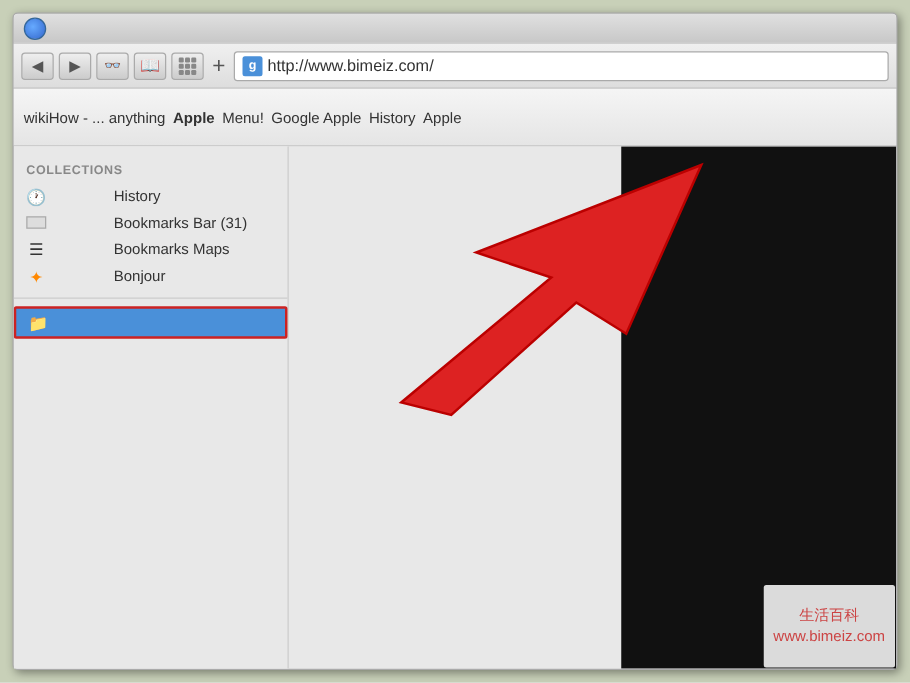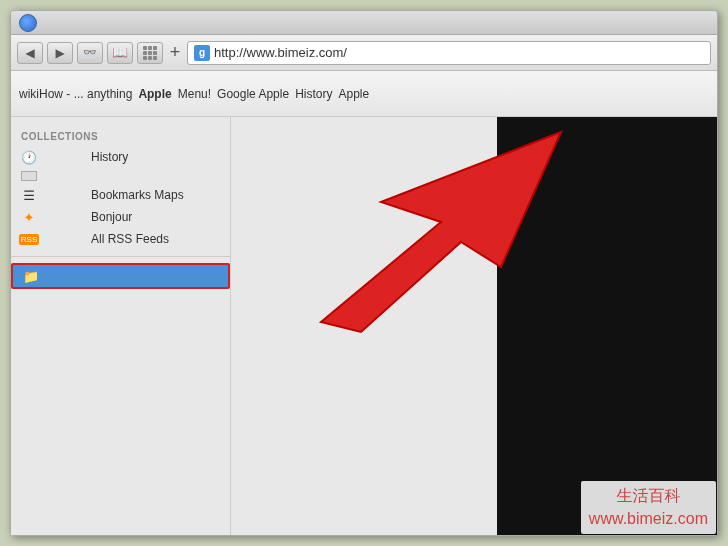--- a/index.html
+++ b/index.html
@@ -204,23 +204,23 @@
       bottom: 0;
       background: #111;
     }
 
     
     .watermark {
       position: absolute;
       bottom: 12px;
       right: 12px;
       background: rgba(255,255,255,0.85);
-      padding: 4px 8px;
+      padding: 16px 8px;
       border-radius: 2px;
-      font-size: 16px;
+      font-size: 12px;
       color: #c44;
       font-family: Arial, sans-serif;
       text-align: center;
       line-height: 1.4;
       margin-left: 33px;
     }
 
     .grid-icon {
       display: grid;
       grid-template-columns: 1fr 1fr 1fr;
@@ -282,38 +282,33 @@
     <div class="sidebar">
       <div class="sidebar-section-title">COLLECTIONS</div>
 
       <div class="sidebar-item">
         <div class="sidebar-item-icon">🕐</div>
         <span class="sidebar-item-label">History</span>
       </div>
 
       <div class="sidebar-item">
         <div class="sidebar-item-icon" style="font-size:11px;color:#888;border:1px solid #aaa;width:16px;height:10px;background:#ddd;display:flex;align-items:center;justify-content:center;"></div>
+        <span class="sidebar-item-label">Bookmarks Bar (31)</span>
       </div>
 
       <div class="sidebar-item">
         <div class="sidebar-item-icon" style="font-size:13px;">☰</div>
         <span class="sidebar-item-label">Bookmarks Maps</span>
       </div>
 
       <div class="sidebar-item">
         <div class="sidebar-item-icon" style="font-size:13px;color:#f80;">✦</div>
         <span class="sidebar-item-label">Bonjour</span>
       </div>
 
-      <div class="sidebar-item">
-        <div class="sidebar-item-icon">
-          <span style="font-size:8px;color:white;background:#f80;padding:1px 2px;border-radius:2px;">RSS</span>
-        </div>
-        <span class="sidebar-item-label">All RSS Feeds</span>
-      </div>
 
       <div class="sidebar-divider"></div>
 
 
       <div class="sidebar-item selected" style="background:#4a90d9; border: 2px solid #cc2222; border-radius:2px;">
         <div class="sidebar-item-icon">📁</div>
       </div>
     </div>
 
     <div class="content-area">

